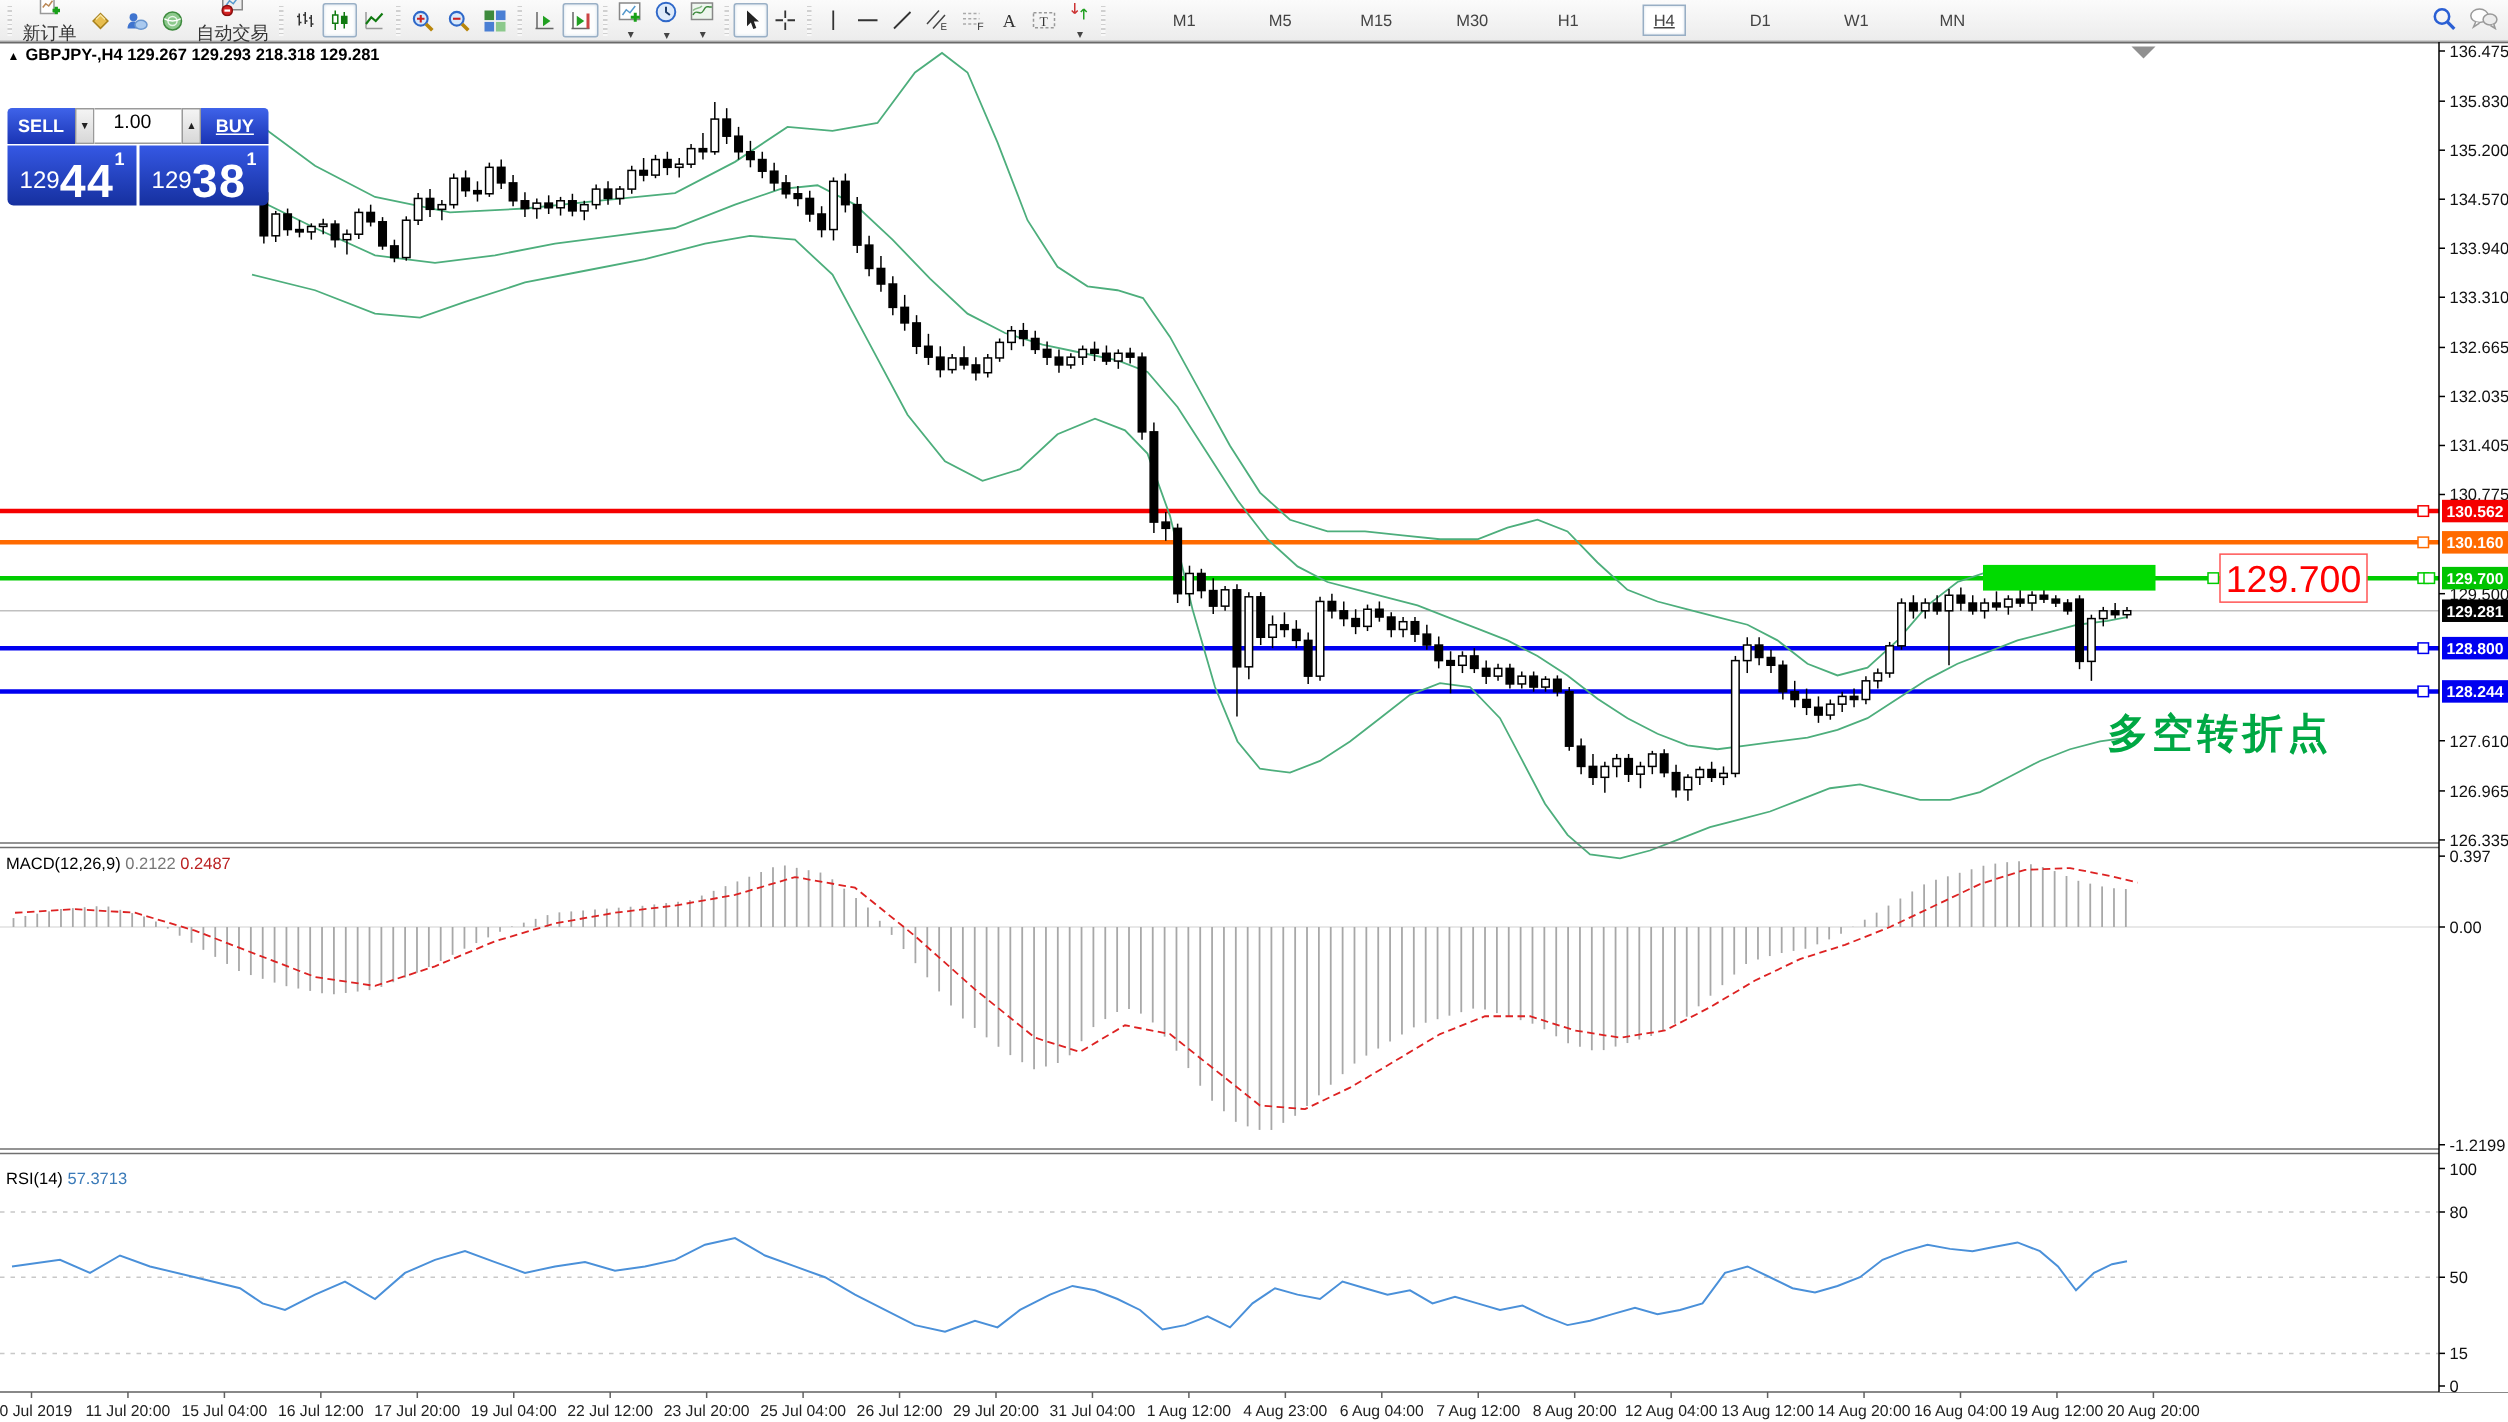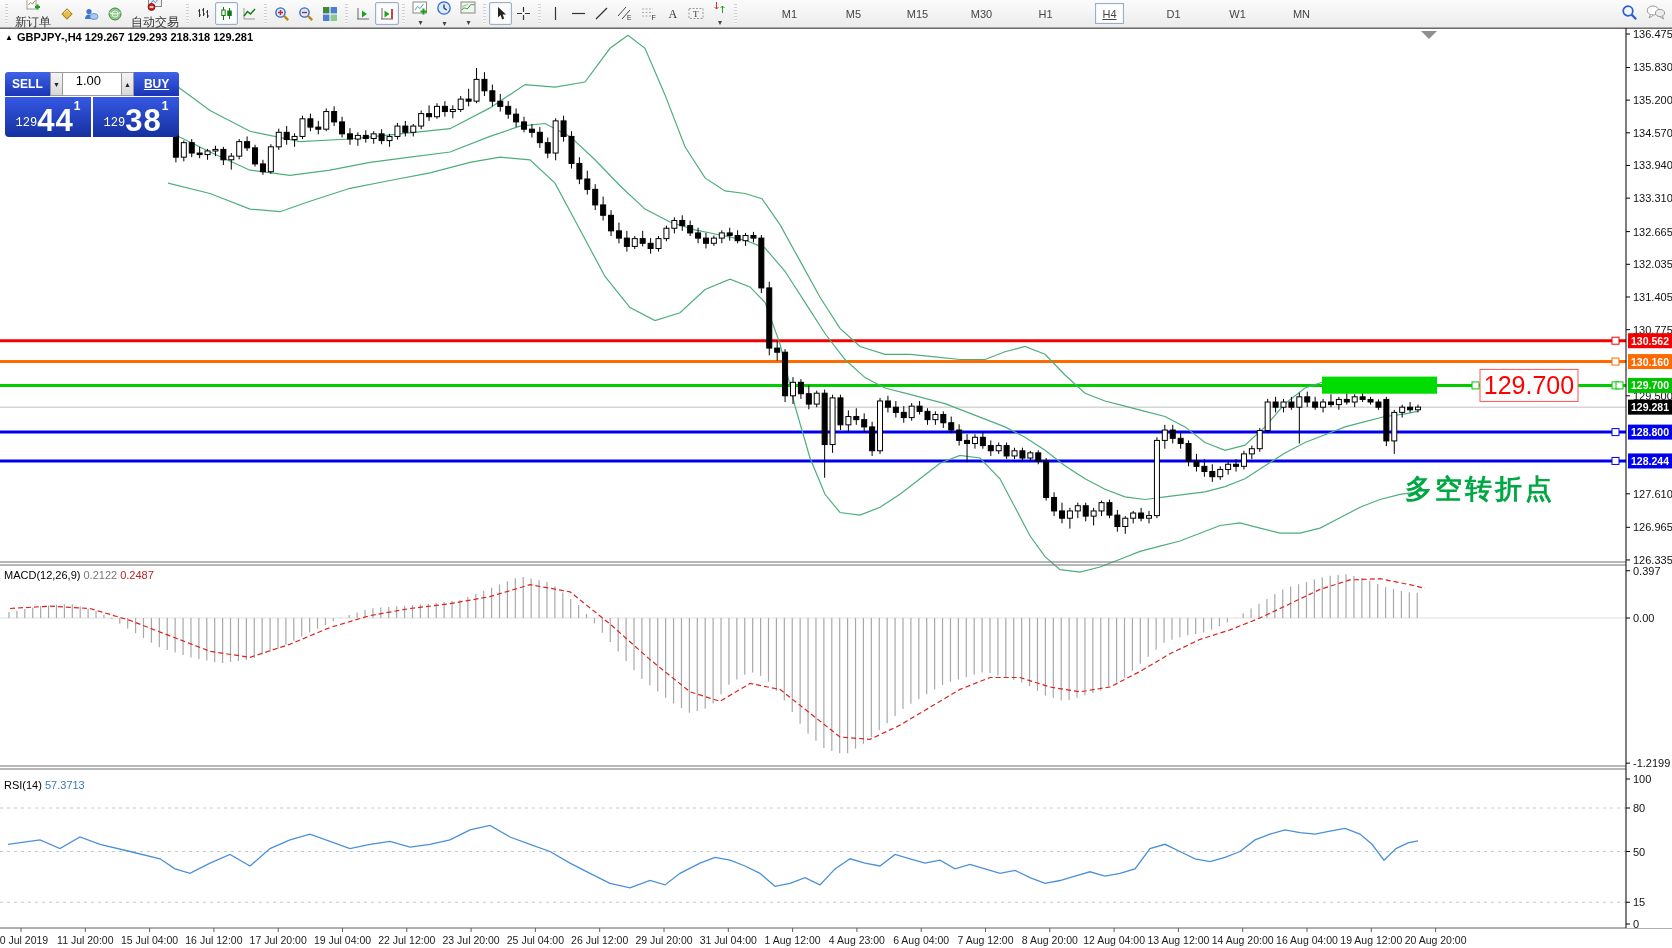--- a/index.html
+++ b/index.html
@@ -35,21 +35,21 @@
     font-weight:bold;display:flex;align-items:center;justify-content:center;border:0;}
   #tp-sell-btn{border-radius:3px 0 0 0;}
   #tp-buy-btn{border-radius:0 3px 0 0;text-decoration:underline;}
   .tp-spin{width:15px;background:linear-gradient(#f4f4f4,#d8d8d8);border:1px solid #9a9a9a;
     box-sizing:border-box;font-size:7px;color:#222;display:flex;align-items:center;justify-content:center;}
   #tp-vol{width:64px;border:1px solid #9a9a9a;border-left:0;border-right:0;box-sizing:border-box;
     font-size:13px;text-align:right;padding-right:20px;color:#000;background:#fff;}
   #tp-prices{display:flex;height:40px;margin-top:1px;gap:2px;}
   .tp-price{flex:1;background:linear-gradient(#3558e4,#16309f);color:#fff;display:flex;
     align-items:flex-end;justify-content:center;padding-bottom:3px;}
-  .tp-price .sm{font-size:12px;margin-bottom:4px;font-family:Liberation Mono, monospace;}
+  .tp-price .sm{font-size:16px;margin-bottom:4px;}
   .tp-price .big{font-size:31px;font-weight:bold;line-height:26px;letter-spacing:1px;}
   .tp-price .sup{font-size:12px;align-self:flex-start;margin-top:2px;font-weight:bold;}
   #tp-sell{border-radius:0 0 0 4px;}
   #tp-buy{border-radius:0 0 4px 0;}
 </style>
 </head>
 <body>
 
 <div id="app">
   <div id="toolbar">

